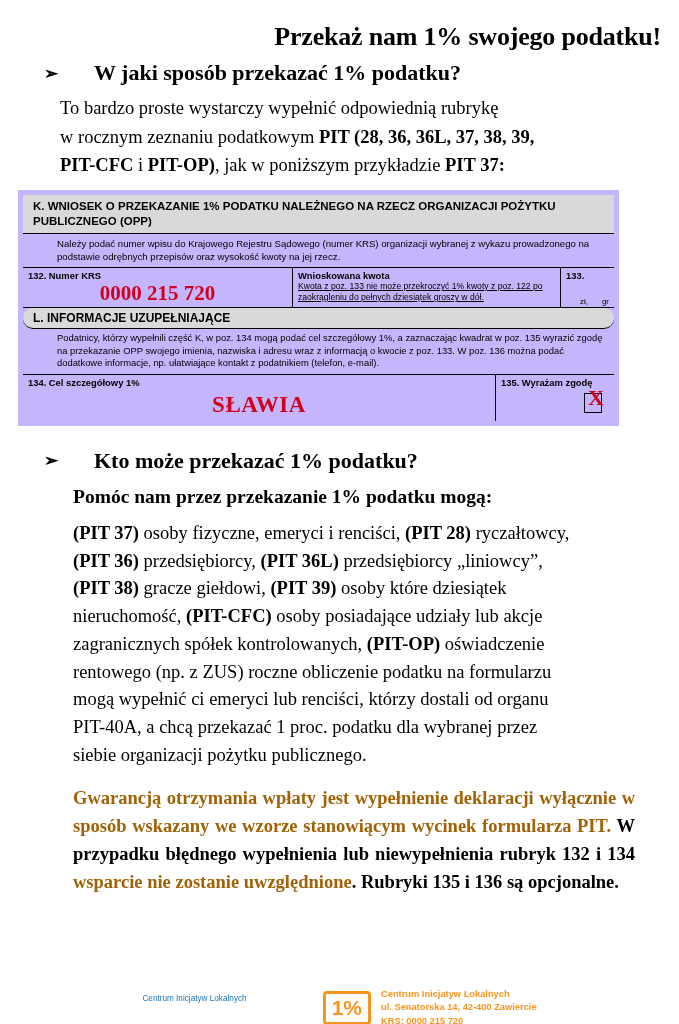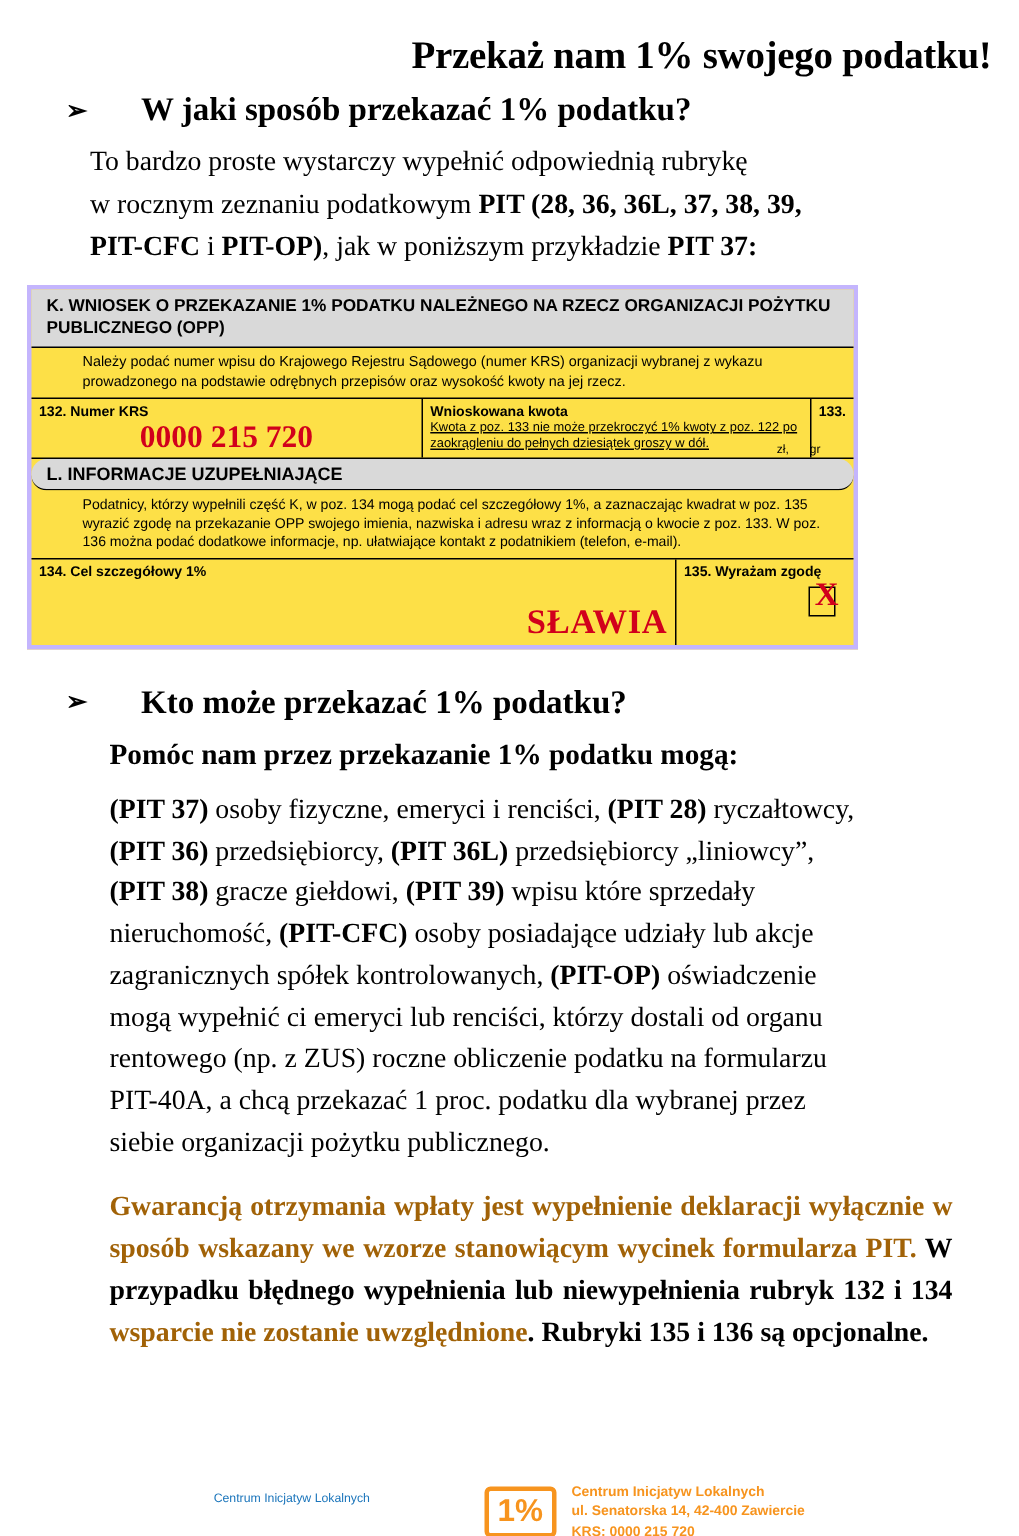--- a/index.html
+++ b/index.html
@@ -54,24 +54,24 @@
   .intro {
     font-size: 18.5px;
     line-height: 1.55;
     padding: 4px 30px 0 42px;
   }
   .intro b { font-weight: bold; }
 
   
   .form {
     margin: 10px 0 0 0;
-    border: 3px solid #c4b5fd;
-    background: #fde047;
-    font-family: "Liberation Sans", sans-serif;
-    width: 554px;
+    border: 5px solid #c4b5fd;
+    background: #c4b5fd;
+    font-family: "Liberation Sans", sans-serif;
+    width: 601px;
     box-sizing: border-box;
   }
   .form-sec-title {
     background: #d9d9d9;
     font-weight: bold;
     font-size: 11.5px;
     padding: 4px 8px 4px 10px;
     line-height: 1.3;
     border-bottom: 1px solid #000;
   }
@@ -109,21 +109,21 @@
     color: #d1001c;
     font-weight: bold;
     font-size: 21px;
     font-family: "Liberation Serif", serif;
     text-align: center;
     line-height: 1.05;
     margin-top: 1px;
   }
   .zl-gr {
     position: absolute;
-    right: 22px;
+    right: 5px;
     bottom: 1px;
     font-size: 8px;
   }
   .zl-gr span { margin-left: 14px; }
 
   .sec-l-title {
     background: #d9d9d9;
     font-weight: bold;
     font-size: 12px;
     padding: 3px 8px 3px 10px;
@@ -137,22 +137,22 @@
     border-bottom: 1px solid #000;
   }
   .bottom-row { display: flex; min-height: 46px; }
   .cel-cell { flex: 1; border-right: 1px solid #000; padding: 2px 5px; position: relative; }
   .zgoda-cell { width: 108px; padding: 2px 5px; position: relative; }
   .slawia {
     color: #d1001c;
     font-weight: bold;
     font-size: 23px;
     font-family: "Liberation Serif", serif;
-    text-align: right;
-    margin-top: 16px;
+    text-align: center;
+    margin-top: 4px;
     letter-spacing: 0.5px;
   }
   .x-box {
     position: absolute;
     right: 12px;
     top: 18px;
     width: 16px;
     height: 18px;
     border: 1px solid #000;
   }
@@ -298,25 +298,25 @@
   <div class="q-heading" style="margin-top:22px">
     <span class="bullet">➢</span>
     <span class="q-text">Kto może przekazać 1% podatku?</span>
   </div>
 
   <div class="sub-lead">Pomóc nam przez przekazanie 1% podatku mogą:</div>
 
   <div class="body-text">
     <div><b>(PIT 37)</b><span> osoby fizyczne, emeryci i renciści, </span><b>(PIT 28)</b><span> ryczałtowcy,</span></div>
     <div><b>(PIT 36)</b><span> przedsiębiorcy, </span><b>(PIT 36L)</b><span> przedsiębiorcy „liniowcy”,</span></div>
-    <div><b>(PIT 38)</b><span> gracze giełdowi, </span><b>(PIT 39)</b><span> wpisu które sprzedały</span></div>
+    <div><b>(PIT 38)</b><span> gracze giełdowi, </span><b>(PIT 39)</b><span> osoby które dziesiątek</span></div>
     <div><span>nieruchomość, </span><b>(PIT-CFC)</b><span> osoby posiadające udziały lub akcje</span></div>
     <div><span>zagranicznych spółek kontrolowanych, </span><b>(PIT-OP)</b><span> oświadczenie</span></div>
+    <div>rentowego (np. z ZUS) roczne obliczenie podatku na formularzu</div>
     <div>mogą wypełnić ci emeryci lub renciści, którzy dostali od organu</div>
-    <div>rentowego (np. z ZUS) roczne obliczenie podatku na formularzu</div>
     <div>PIT-40A, a chcą przekazać 1 proc. podatku dla wybranej przez</div>
     <div>siebie organizacji pożytku publicznego.</div>
   </div>
 
   <div class="warn">
     <span class="red">Gwarancją otrzymania wpłaty jest wypełnienie deklaracji wyłącznie w sposób wskazany we wzorze stanowiącym wycinek formularza PIT.</span><span class="blk"> W przypadku błędnego wypełnienia lub niewypełnienia rubryk 132 i 134 </span><span class="red">wsparcie nie zostanie uwzględnione</span><span class="blk">. Rubryki 135 i 136  są opcjonalne.</span>
   </div>
 
   <div class="footer">
     <div class="logo-cil">

